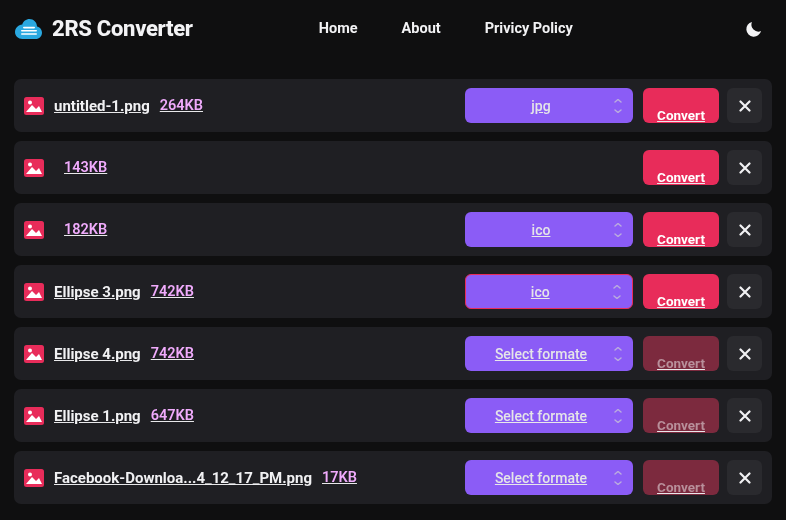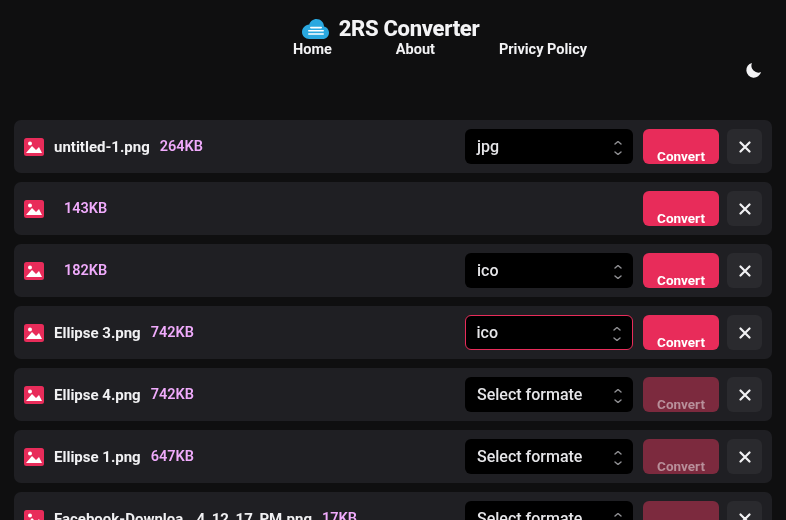--- a/index.html
+++ b/index.html
@@ -6,42 +6,41 @@
   html, body { width: 786px; height: 520px; overflow: hidden; }
   body {
     background: #0f0f10;
     font-family: -apple-system, BlinkMacSystemFont, "Segoe UI", Roboto, sans-serif;
     color: #e8e8ea;
   }
   .header {
     display: flex;
     align-items: center;
     padding: 16px 20px 20px 14px;
-    flex-direction: column;
   }
   .logo-wrap {
     display: flex;
     align-items: center;
     gap: 8px;
   }
   .logo-icon {
     width: 30px;
     height: 22px;
     position: relative;
   }
   .app-title {
     font-size: 22px;
     font-weight: 800;
     letter-spacing: -0.3px;
     color: #f3f3f5;
   }
   .nav {
     display: flex;
-    gap: 64px;
-    margin-left: 72px;
+    gap: 44px;
+    margin-left: 98px;
     padding-left: 28px;
   }
   .nav-item {
     font-size: 14.5px;
     font-weight: 700;
     color: #f2f2f4;
     cursor: pointer;
   }
   .theme-toggle {
     margin-left: auto;
@@ -50,20 +49,21 @@
     cursor: pointer;
     display: flex;
     align-items: center;
     justify-content: center;
   }
   .list {
     padding: 18px 14px 0 14px;
     display: flex;
     flex-direction: column;
     gap: 9px;
+    text-decoration: underline;
   }
   .row {
     display: flex;
     align-items: center;
     background: #1f1f23;
     border-radius: 7px;
     padding: 10px 10px 10px 10px;
     height: 53px;
   }
   .file-icon {
@@ -81,31 +81,32 @@
   .filesize {
     font-size: 14.5px;
     font-weight: 600;
     color: #f0abfc;
     margin-left: 10px;
   }
   .spacer { flex: 1; }
   .select {
     width: 168px;
     height: 35px;
-    background: #000000;
+    background: #8b5cf6;
     border: none;
     border-radius: 6px;
     color: #e5e5e8;
-    font-size: 16px;
+    font-size: 14px;
     font-weight: 500;
     padding: 0 28px 0 12px;
     position: relative;
     display: flex;
     align-items: center;
     cursor: pointer;
+    justify-content: center;
   }
   .select.active {
     border: 1.5px solid #e82c5a;
     padding-left: 10.5px;
   }
   .select.placeholder { color: #e5e5e8; }
   .select .chev {
     position: absolute;
     right: 10px;
     top: 50%;

